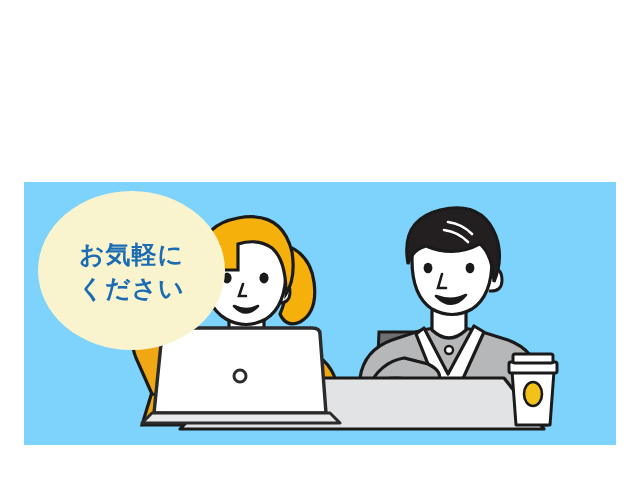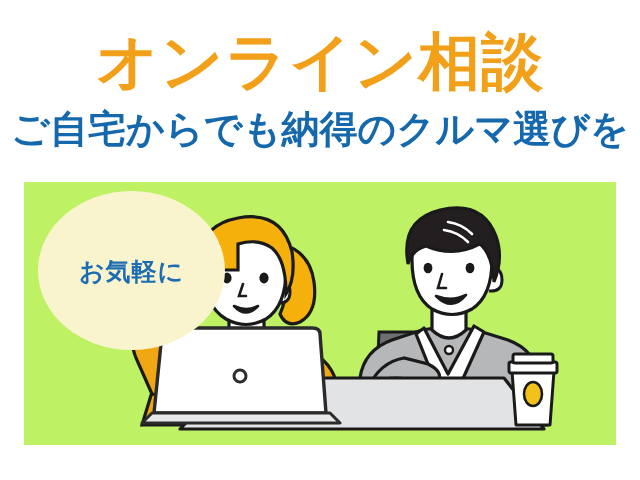--- a/index.html
+++ b/index.html
@@ -58,21 +58,21 @@
     white-space: nowrap;
   }
 
   
   .panel {
     position: absolute;
     left: 24px;
     top: 182px;
     width: 592px;
     height: 263px;
-    background: #bef264;
+    background: #7dd3fc;
     overflow: hidden;
   }
 
   .panel-inner {
     position: absolute;
     left: 0;
     top: 0;
     width: 592px;
     height: 263px;
   }
@@ -114,24 +114,20 @@
     top: 0;
     width: 592px;
     height: 263px;
   }
 </style>
 </head>
 <body>
 
 <div id="banner">
 
-  <div class="headline-wrap">
-    <div class="headline">オンライン相談</div>
-    <div class="subheadline">ご自宅からでも納得のクルマ選びを</div>
-  </div>
 
   <div class="panel">
     <div class="panel-inner">
 
       <svg class="illus" viewBox="0 0 592 263" xmlns="http://www.w3.org/2000/svg">
 
         <path d="M355,150 L430,150 Q440,150 440,162 L440,218 L352,218 Z" fill="#6E6F71" stroke="#1A1A1A" stroke-width="3"></path>
 
         <path d="M196,160 L262,160 L262,205 L196,205 Z" fill="#6E6F71" stroke="#1A1A1A" stroke-width="3"></path>
 
@@ -233,17 +229,18 @@
 
         <path d="M488,189 L530,189 L526,243 L492,243 Z" fill="#FFFFFF" stroke="#1A1A1A" stroke-width="3" stroke-linejoin="round"></path>
         <rect x="485" y="180" width="48" height="11" rx="2" fill="#FFFFFF" stroke="#1A1A1A" stroke-width="3"></rect>
         <rect x="489" y="172" width="40" height="9" rx="2" fill="#FFFFFF" stroke="#1A1A1A" stroke-width="3"></rect>
         <ellipse cx="509" cy="212" rx="9" ry="12" fill="#F2C21B" stroke="#1A1A1A" stroke-width="2.6"></ellipse>
       </svg>
 
       <div class="badge"></div>
       <div class="badge-text">
         <span class="badge-line">お気軽に</span>
+        <span class="badge-line">ください</span>
       </div>
 
     </div>
   </div>
 </div>
 
 </body></html>

